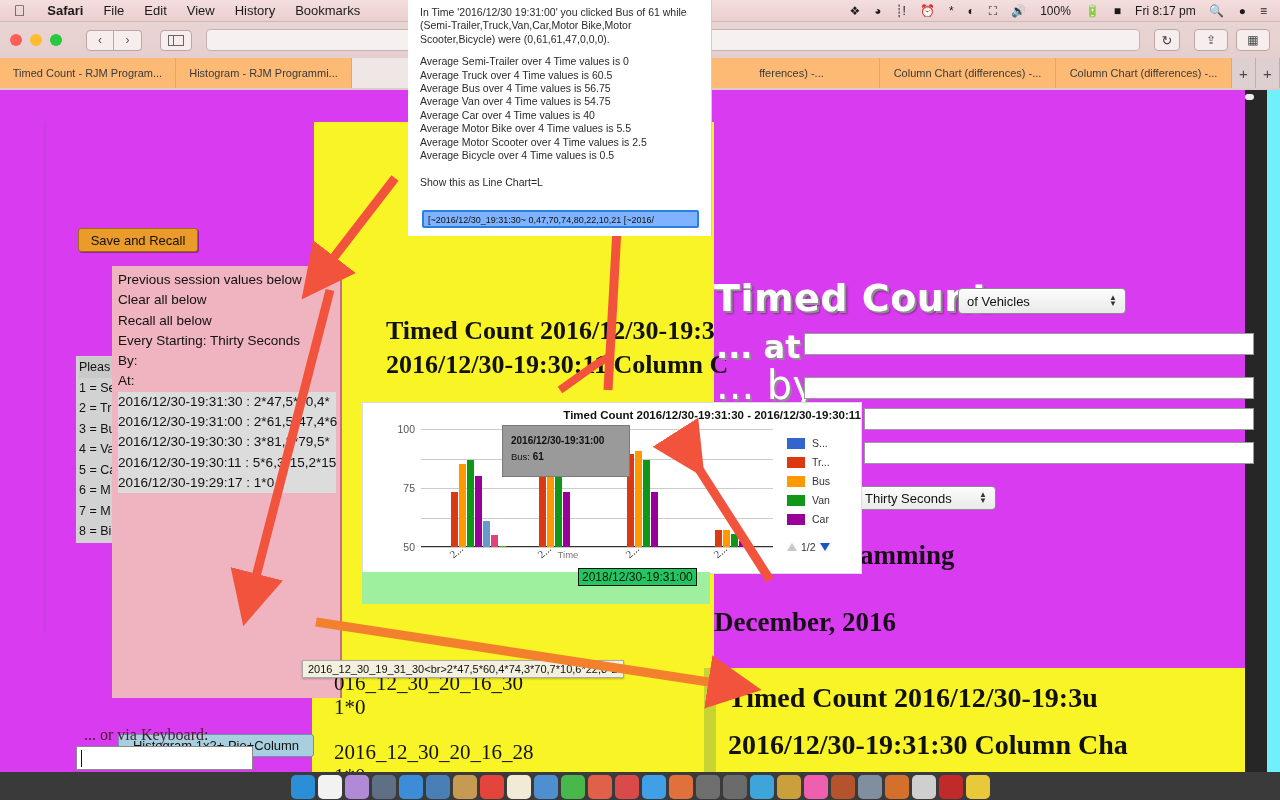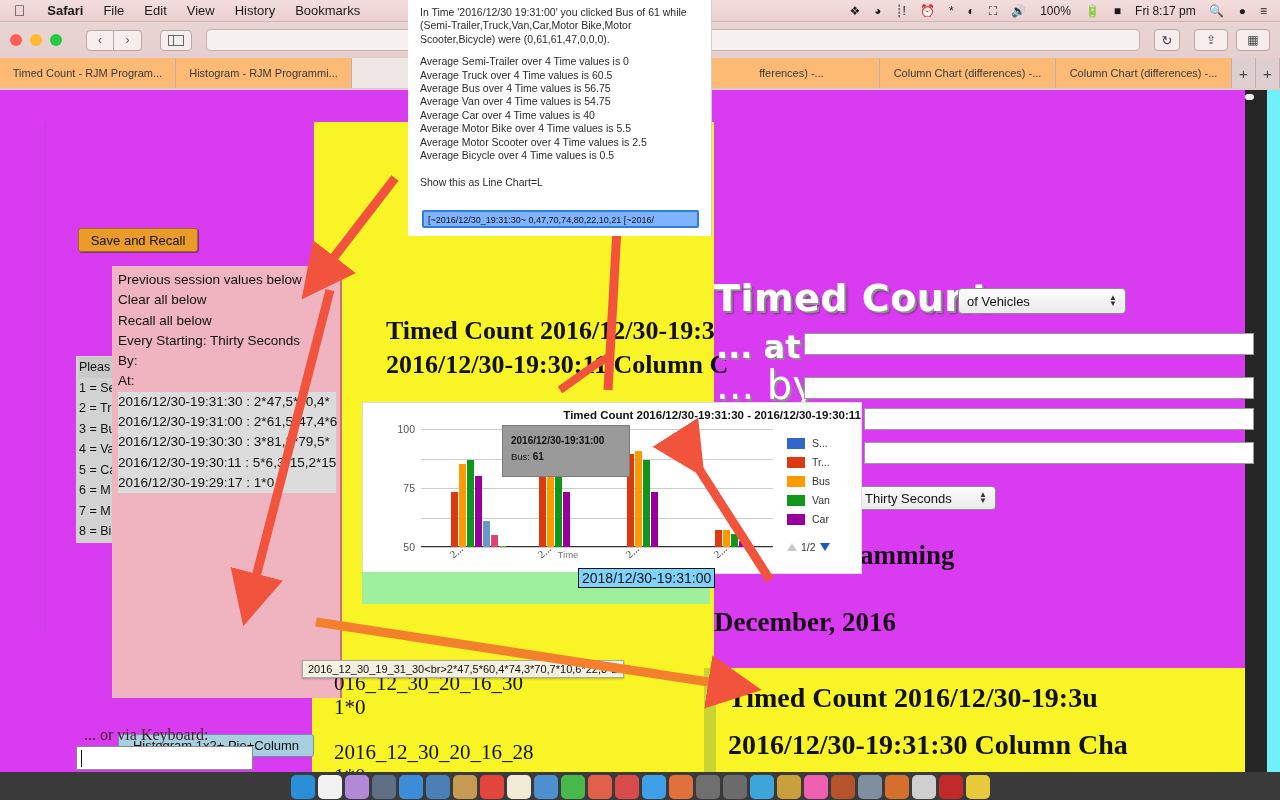--- a/index.html
+++ b/index.html
@@ -188,22 +188,22 @@
   #greenstrip{ position:absolute; left:362px; top:482px; width:348px; height:32px; background:#9ef09e; z-index:32;}
   #menulink{ position:absolute; left:372px; top:484px; font-family:"Liberation Serif",serif; font-size:14px;
      color:#1a1ad0; text-decoration:underline; font-weight:bold;}
   #emaillink{ position:absolute; left:412px; top:484px; font-family:"Liberation Serif",serif; font-size:14px;
      color:#1a1ad0; text-decoration:underline; font-weight:bold; white-space:nowrap;}
   #anotherlink{ position:absolute; left:366px; top:500px; font-family:"Liberation Serif",serif; font-size:14px;
      color:#1a1ad0; text-decoration:underline; font-weight:bold; white-space:nowrap;}
 
   
   #tipTime{
-    position:absolute; left:578px; top:478px; background:#7dd3fc; border:1px solid #111;
-    font-size:14px; color:#111; padding:1px 3px; z-index:40; white-space:nowrap;
+    position:absolute; left:578px; top:478px; background:#22c55e; border:1px solid #111;
+    font-size:12px; color:#111; padding:1px 3px; z-index:40; white-space:nowrap;
   }
   #tipLong{
     position:absolute; left:302px; top:570px; background:#f4f0df; border:1px solid #aaa;
     font-size:11px; color:#111; padding:2px 5px; z-index:40; white-space:nowrap;
     box-shadow:0 1px 2px rgba(0,0,0,.25);
   }
 
   
   #popup{
     position:absolute; left:408px; top:0; width:304px; height:236px; background:#fff;

